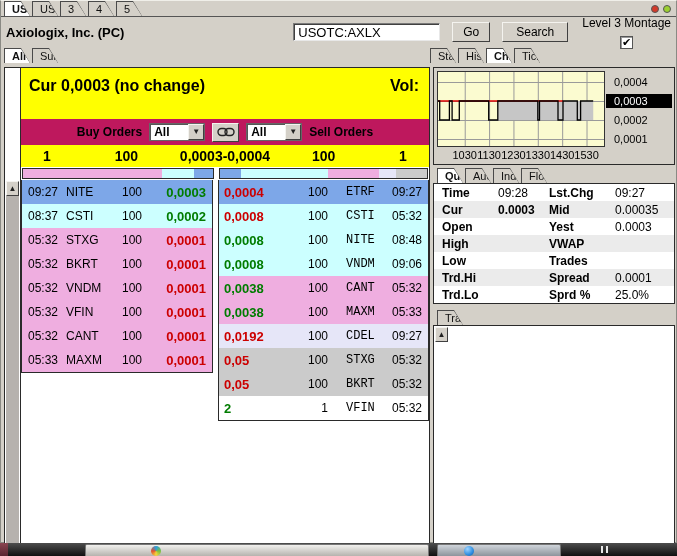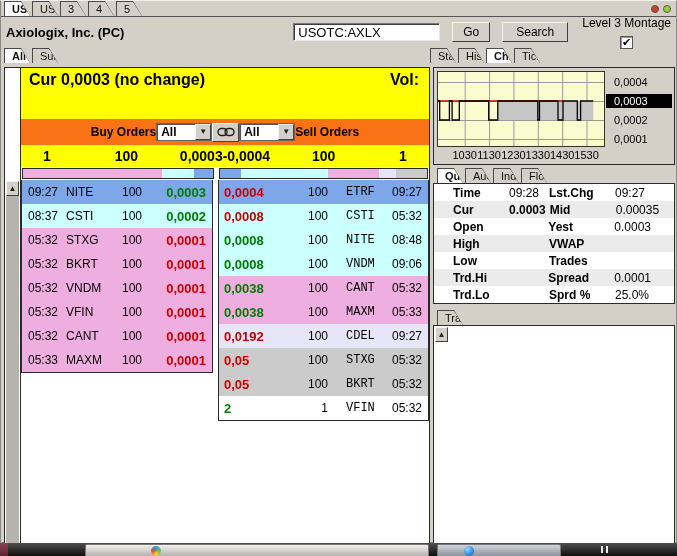--- a/index.html
+++ b/index.html
@@ -38,24 +38,24 @@
 
   .panel { border:1px solid #2a2a2a; background:#fff; flex:1; display:flex; overflow:hidden; }
 
   
   .vscroll { width:15px; background:#fff; position:relative; flex:none; }
   .sb-btn { position:absolute; left:1px; width:13px; height:15px; background:#d4d0c8; border:1px solid #404040; border-top-color:#f4f3ef; border-left-color:#f4f3ef; font-size:8px; line-height:13px; text-align:center; color:#222; cursor:pointer; }
   .vscroll .sb-btn { top:113px; }
   .sb-track { position:absolute; left:1px; top:128px; bottom:0; width:13px; background:#b6b2ae; }
 
   .lcontent { flex:1; display:flex; flex-direction:column; border-left:1px solid #2a2a2a; }
-  .curbar { height:51px; background:#ffff00; display:flex; justify-content:space-between; padding:3px 10px 0 8px; flex:none; }
+  .curbar { height:51px; background:#ffff00; display:flex; justify-content:space-between; padding:9px 10px 0 8px; flex:none; }
   .curtext { font-size:16px; font-weight:bold; color:#000; }
   .voltext { font-size:16px; font-weight:bold; color:#000; }
-  .ordtools { height:26px; background:#f97316; display:flex; align-items:center; justify-content:center; font-size:12px; font-weight:bold; flex:none; }
+  .ordtools { height:26px; background:#be185d; display:flex; align-items:center; justify-content:center; gap:7px; font-size:12px; font-weight:bold; flex:none; }
   .select { display:flex; align-items:center; background:#fff; border:1px solid #666; box-shadow: inset 1px 1px 0 #555; height:18px; width:56px; cursor:pointer; }
   .select .val { flex:1; padding-left:4px; font-size:12px; font-weight:bold; }
   .select .arr { width:16px; height:16px; background:#d4d0c8; border:1px solid #404040; border-top-color:#f4f3ef; border-left-color:#f4f3ef; font-size:8px; text-align:center; line-height:14px; color:#222; }
   .linkbtn { width:27px; height:19px; background:#d4d0c8; border:1px solid #404040; border-top-color:#f4f3ef; border-left-color:#f4f3ef; display:flex; align-items:center; justify-content:center; cursor:pointer; }
   .totals { height:22px; background:#ffff00; display:flex; align-items:center; font-size:14px; font-weight:bold; flex:none; }
   .totals .c1,.totals .c5 { width:52px; text-align:center; }
   .totals .c2,.totals .c4 { flex:1; text-align:center; }
   .totals .c3 { text-align:center; }
 
   .depthrow { height:13px; display:flex; padding:1px 1px; gap:5px; flex:none; background:#fff; }
@@ -83,21 +83,21 @@
   
   .chartbox { border:1px solid #2a2a2a; background:#d4d0c8; height:98px; position:relative; flex:none; }
   .plotwrap { position:absolute; left:3px; top:3px; }
   .ylabels { position:absolute; right:2px; top:3px; width:66px; height:76px; }
   .ylab { position:absolute; right:0; width:100%; height:14px; font-size:11px; text-align:left; padding-left:8px; line-height:14px; color:#000; }
   .ylab.hl { background:#000; color:#fff; }
   .xlabels { position:absolute; left:3px; top:80px; width:168px; height:14px; }
   .xlab { position:absolute; font-size:11px; color:#000; transform:translateX(-50%); line-height:14px; }
 
   .quotebox { border:1px solid #2a2a2a; background:#fff; flex:none; padding:0; }
-  .qrow { display:grid; grid-template-columns:56px 1fr 66px 1fr; height:17px; align-items:center; font-size:12px; padding:0 19px; }
+  .qrow { display:grid; grid-template-columns:56px 1fr 66px 1fr; height:17px; align-items:center; font-size:12px; padding:0 8px; }
   .qrow.alt { background:#ebebeb; }
   .qrow .ql { font-weight:bold; }
   .qrow .qv { text-align:left; padding-right:4px; }
   .qrow .qv.bold { font-weight:bold; }
 
   .tradesbox { border:1px solid #2a2a2a; background:#fff; flex:1; display:flex; overflow:hidden; }
   .tscroll { width:15px; position:relative; background:#fff; }
   .tscroll .sb-btn { top:1px; }
 
   .mt2 { margin-top:2px; } .mt5 { margin-top:5px; }

